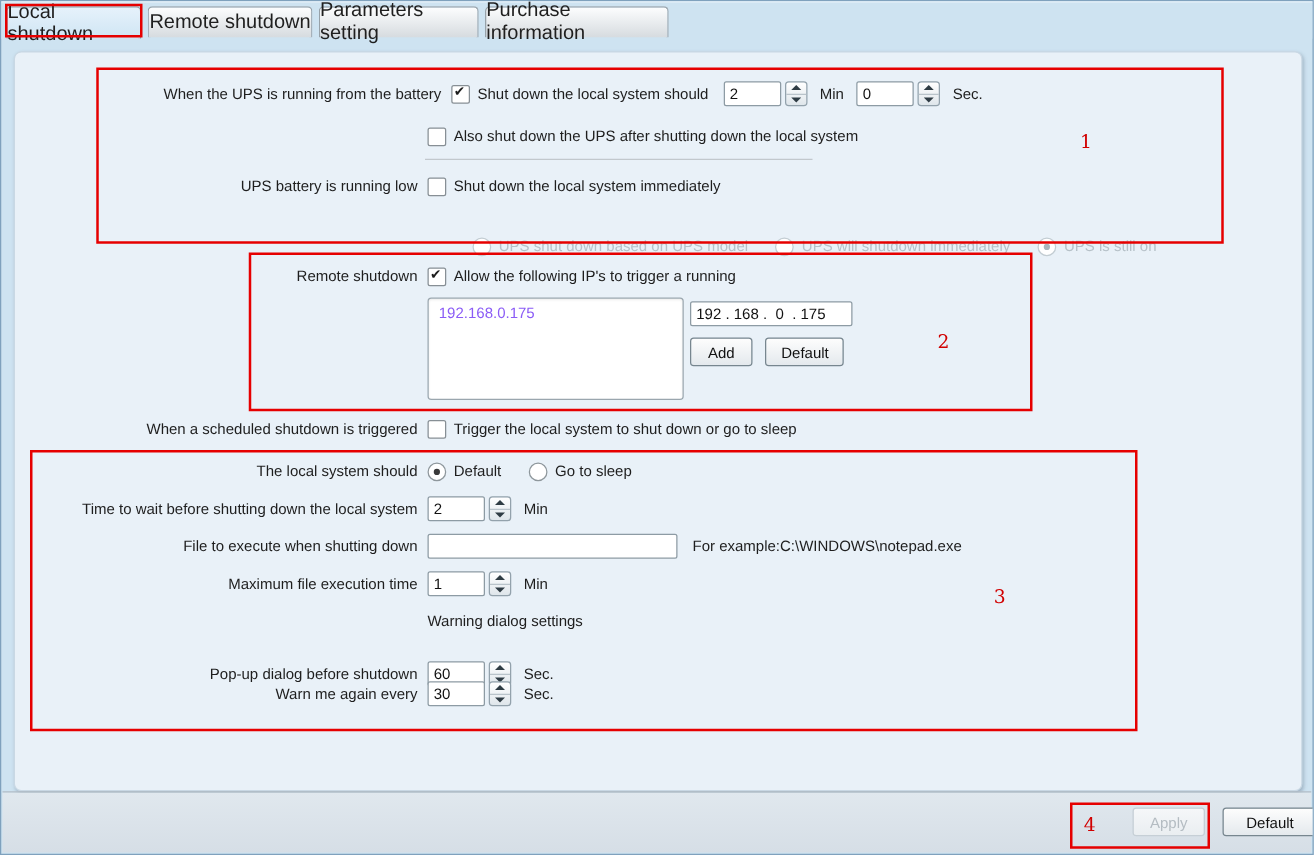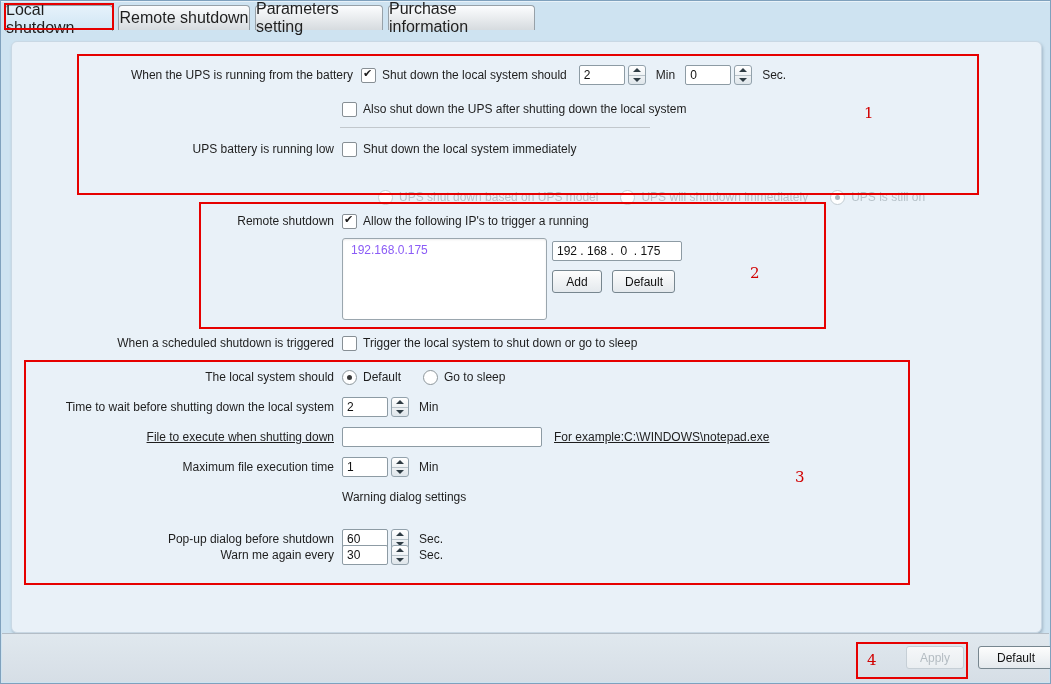--- a/index.html
+++ b/index.html
@@ -166,21 +166,21 @@
     <span class="spin ml8">
       <input value="2" style="">
       <span class="spinbtns">
           <span class="sb up"></span>
           <span class="sb dn"></span>
         </span>
     </span>
     <span class="ml10">Min</span>
   </div>
 
-  <div class="row" style="top:384px;text-decoration:underline;">
+  <div class="row" style="top:384px;">
     <span class="lbl">File to execute when shutting down</span>
     <input class="txt ml8" style="width: 190px;" value="">
     <span class="ml12">For example:C:\WINDOWS\notepad.exe</span>
   </div>
 
   <div class="row" style="top:414px;">
     <span class="lbl">Maximum file execution time</span>
     <span class="spin ml8">
       <input value="1" style="">
       <span class="spinbtns">

